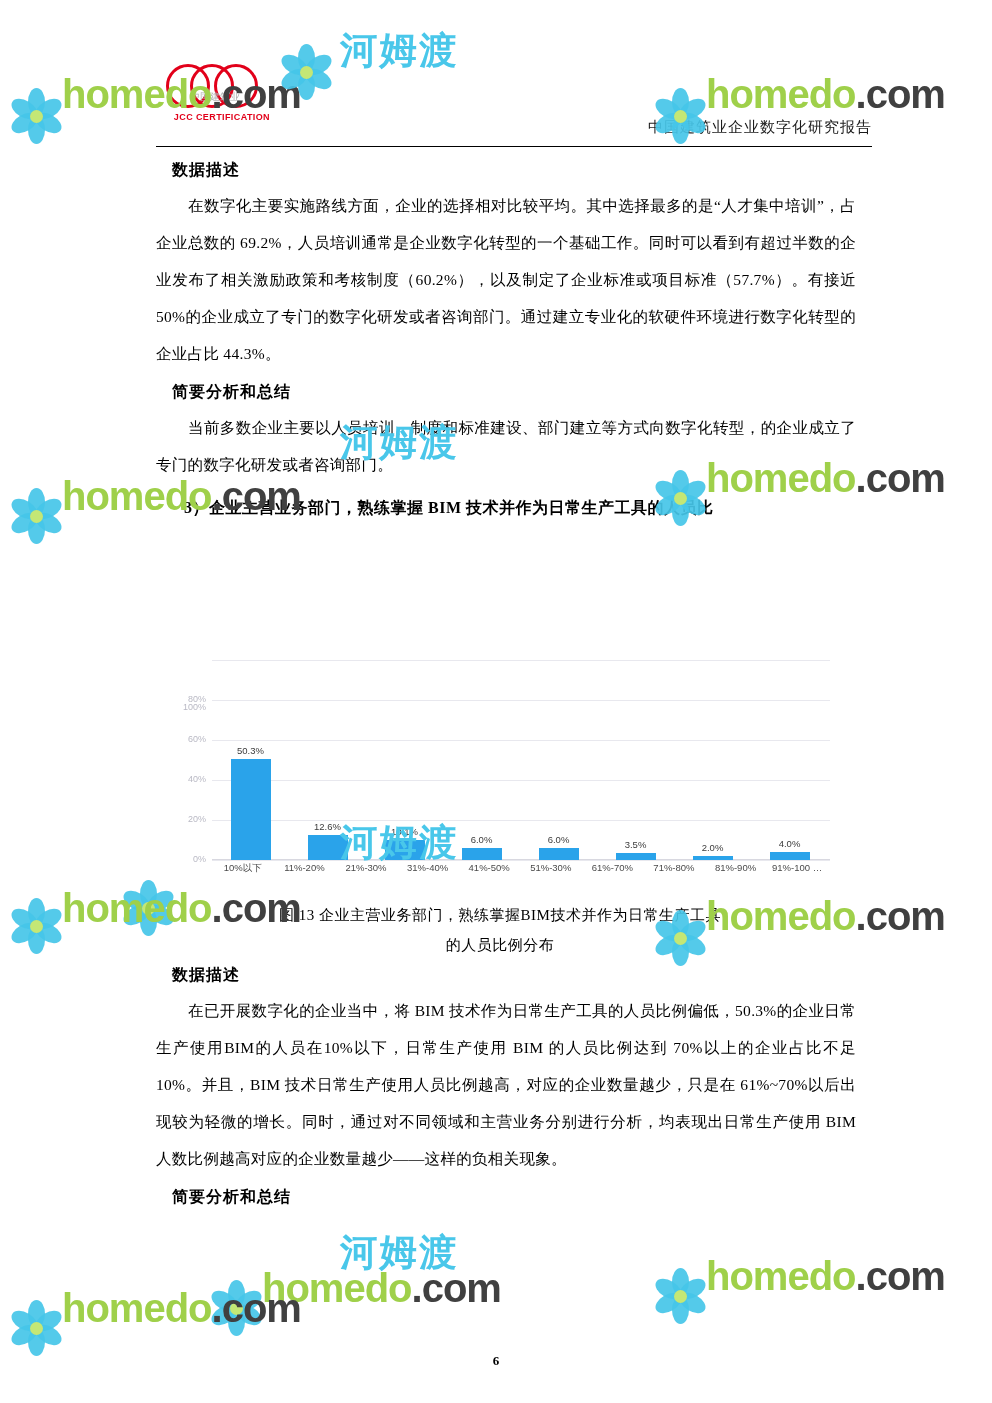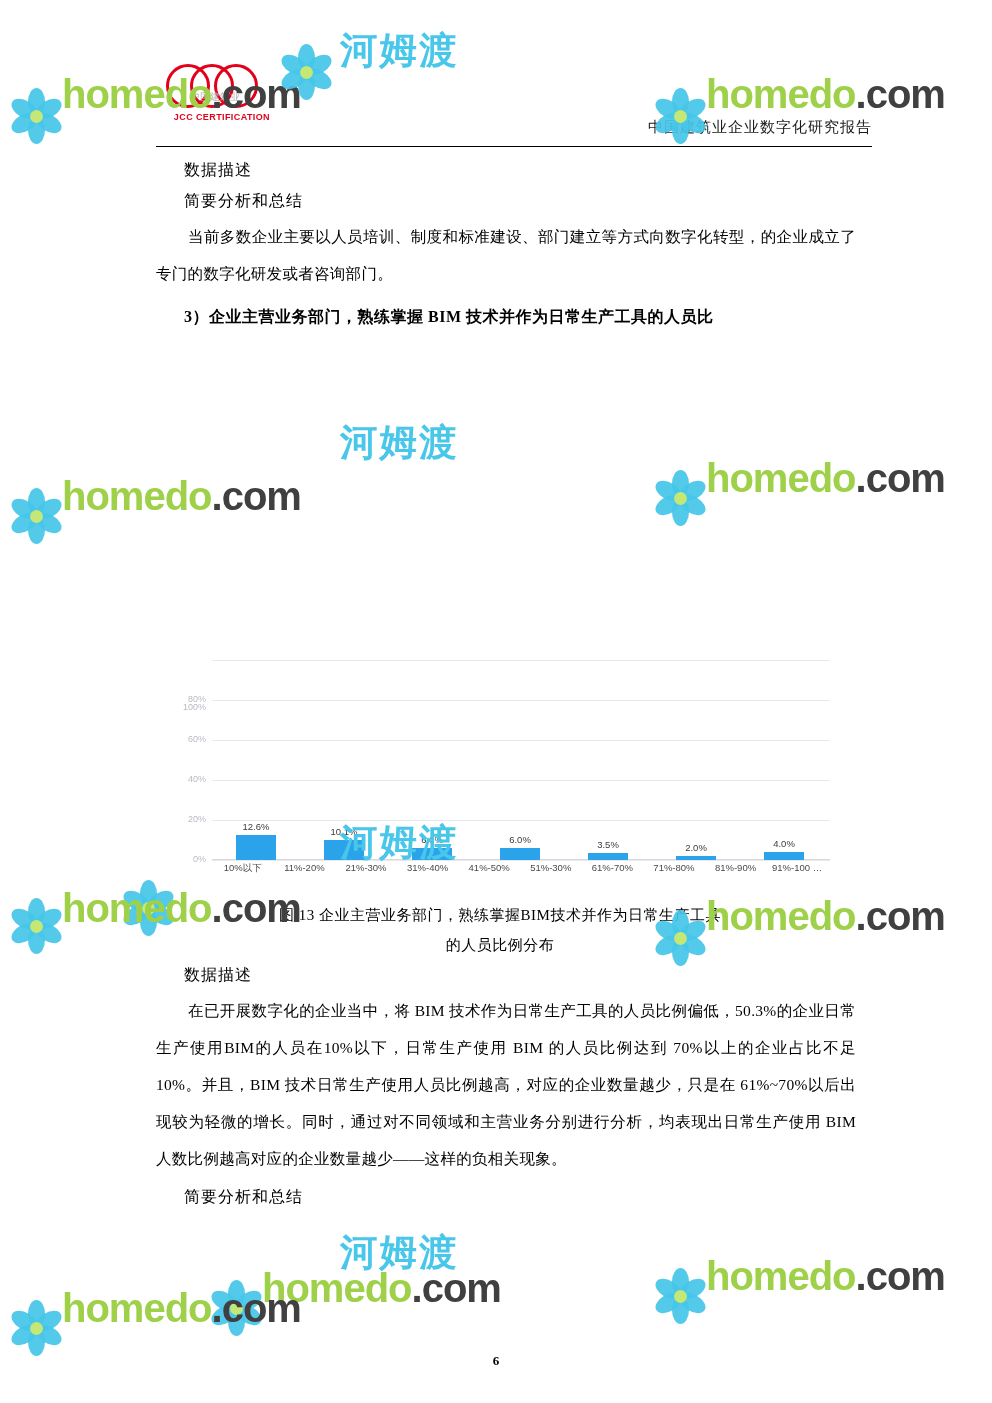--- a/index.html
+++ b/index.html
@@ -50,22 +50,22 @@
     position:absolute;left:36px;right:0;top:86px;
     border-bottom:1px solid #000;
   }
 
   
   .content{
     position:absolute;
     left:156px;top:150px;width:700px;
   }
   .h-sub{
-    font-size:16px;font-weight:normal;color:#000;
-    margin:10px 0 6px 28px;letter-spacing:1px;
+    font-size:16px;font-weight:bold;color:#000;
+    margin:10px 0 6px 16px;letter-spacing:1px;
   }
   p.body{
     font-size:15.5px;line-height:37px;color:#000;
     margin:0 0 0 0;text-align:justify;text-justify:inter-ideograph;
     letter-spacing:.3px;
     text-indent:32px;
   }
   .h-num{
     font-size:16px;font-weight:bold;color:#000;
     line-height:37px;margin-top:6px;letter-spacing:.5px;
@@ -170,20 +170,21 @@
       </div>
       <div class="logocn">中国建筑业</div>
       <div class="logotext">JCC CERTIFICATION</div>
     </div>
     <div class="header-title">中国建筑业企业数字化研究报告</div>
     <div class="header-rule"></div>
   </div>
 
   <div class="content">
     <div class="h-sub">数据描述</div>
+    <p class="body">在数字化主要实施路线方面，企业的选择相对比较平均。其中选择最多的是“人才集中培训”，占企业总数的 69.2%，人员培训通常是企业数字化转型的一个基础工作。同时可以看到有超过半数的企业发布了相关激励政策和考核制度（60.2%），以及制定了企业标准或项目标准（57.7%）。有接近 50%的企业成立了专门的数字化研发或者咨询部门。通过建立专业化的软硬件环境进行数字化转型的企业占比 44.3%。</p>
 
     <div class="h-sub">简要分析和总结</div>
     <p class="body">当前多数企业主要以人员培训、制度和标准建设、部门建立等方式向数字化转型，的企业成立了专门的数字化研发或者咨询部门。</p>
 
     <div class="h-num">
       <span>3）</span><span>企业主营业务部门，熟练掌握 BIM 技术并作为日常生产工具的人员比</span>
     </div>
   </div>
 
   <div class="chart-wrap">
@@ -196,20 +197,24 @@
         <div class="gridline" style="top: 120px;"></div>
         <div class="ylabel" style="top: 120px;">40%</div>
         <div class="gridline" style="top: 80px;"></div>
         <div class="ylabel" style="top: 80px;">60%</div>
         <div class="gridline" style="top: 40px;"></div>
         <div class="ylabel" style="top: 40px;">80%</div>
         <div class="gridline" style="top: 0px;"></div>
         <div class="ylabel" style="top: 0px; margin-top: 48px;">100%</div>
         <div class="plot">
           <div class="col">
+            <div class="bar" style="height: 100.6px; background: rgb(42, 163, 234);"></div>
+            <div class="bar-val" style="bottom: 103.6px;">50.3%</div>
+          </div>
+          <div class="col">
             <div class="bar" style="height: 25.2px; background: rgb(42, 163, 234);"></div>
             <div class="bar-val" style="bottom: 28.2px;">12.6%</div>
           </div>
           <div class="col">
             <div class="bar" style="height: 20.2px; background: rgb(42, 163, 234);"></div>
             <div class="bar-val" style="bottom: 23.2px;">10.1%</div>
           </div>
           <div class="col">
             <div class="bar" style="height: 12px; background: rgb(42, 163, 234);"></div>
             <div class="bar-val" style="bottom: 15px;">6.0%</div>

